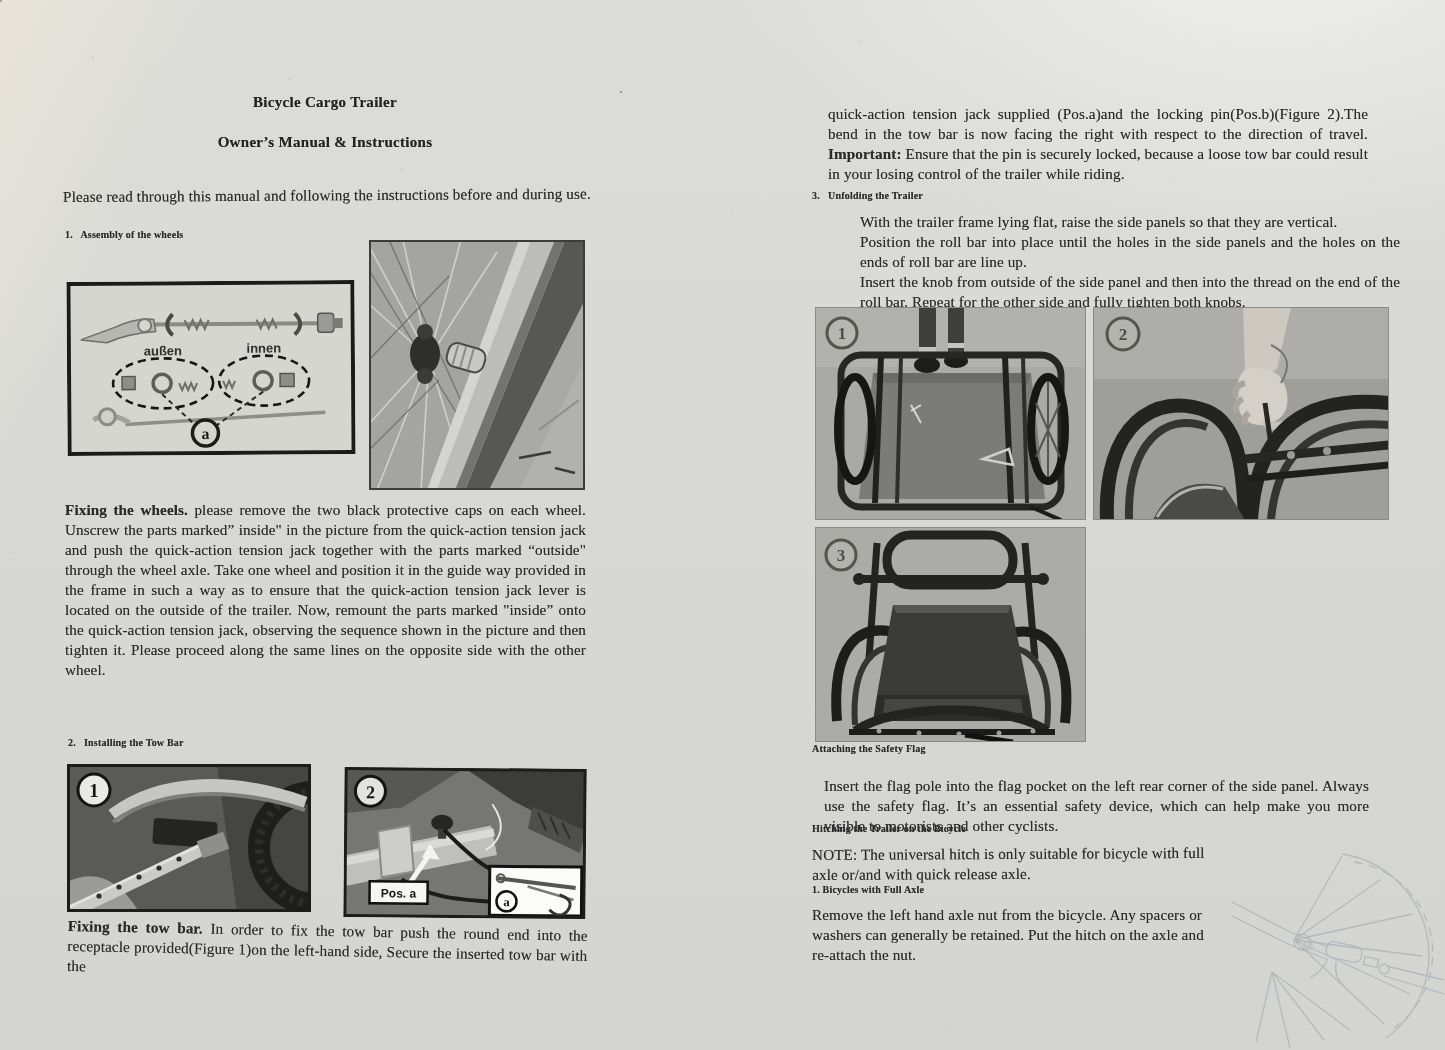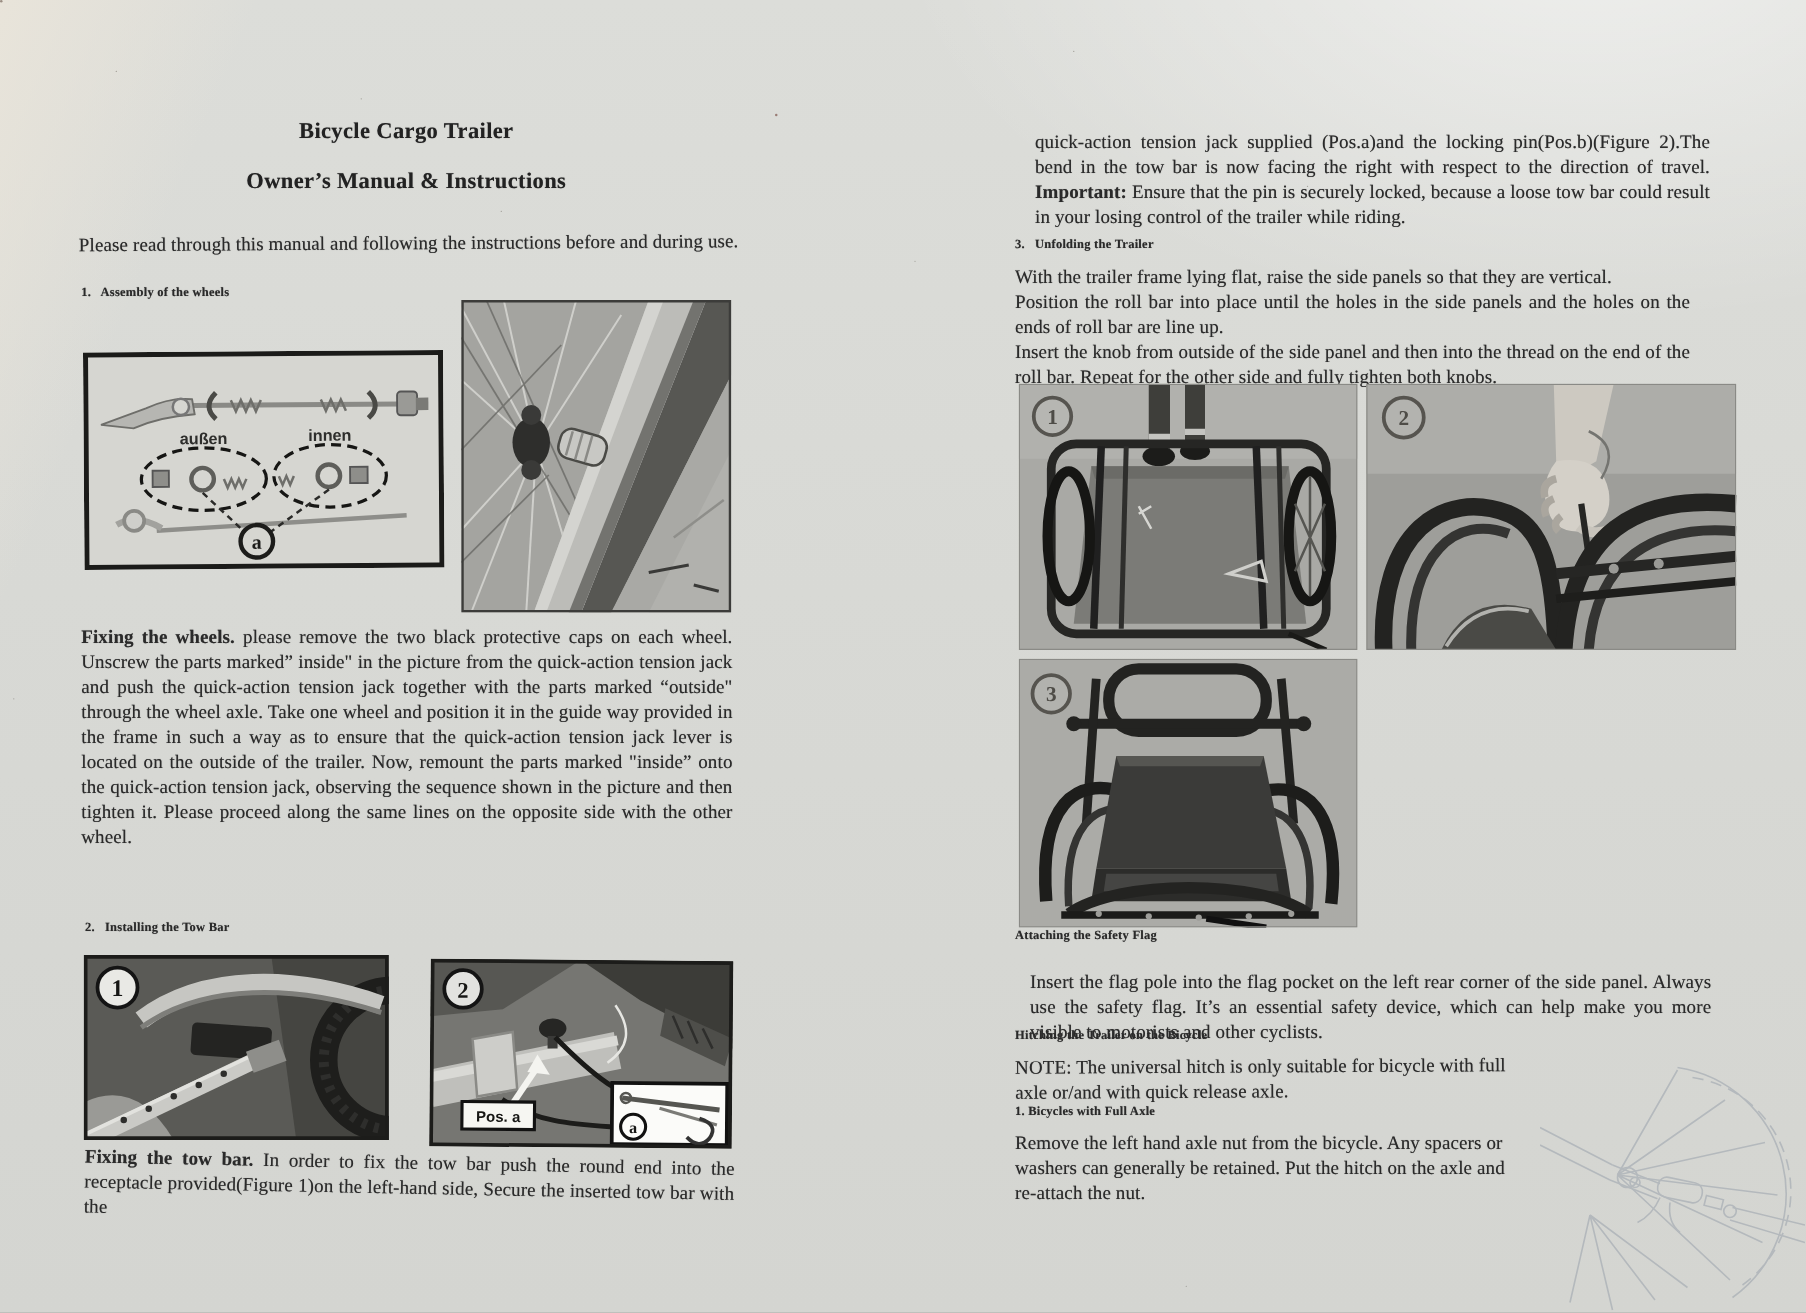--- a/index.html
+++ b/index.html
@@ -9,25 +9,25 @@
     color:#2a2a2a;
     text-shadow:0 0 .6px rgba(50,50,50,.55);
     background:
       radial-gradient(900px 520px at 88% -6%, rgba(255,255,255,.55), rgba(255,255,255,0) 62%),
       linear-gradient(113deg, rgba(234,229,218,.9) 0%, rgba(234,229,218,0) 11%),
       linear-gradient(180deg,#dcddd9 0%,#d8d9d5 45%,#d4d5d1 100%);
   }
   .abs{position:absolute;}
   .b{font-weight:bold;}
   .center{text-align:center;}
-  .just{text-align:justify;}
+  .just{text-align:justify;margin-left:48px;}
   .jlast{text-align:justify;text-align-last:justify;}
   .body15{font-size:15.2px;line-height:20px;letter-spacing:.1px;}
   .h-sec{font-size:10px;font-weight:bold;letter-spacing:.2px;}
-  .title{font-size:18px;font-weight:bold;letter-spacing:.3px;color:#222;}
+  .title{font-size:15px;font-weight:bold;letter-spacing:.3px;color:#222;}
   .photo{display:block;}
   .speck{position:absolute;left:0;top:0;width:2px;height:2px;border-radius:50%;background:rgba(90,70,58,.55);
     box-shadow:620px 91px 0 0 rgba(110,60,50,.6),92px 56px 0 -0.5px rgba(80,70,60,.5),
     400px 168px 0 -0.5px rgba(80,75,65,.45),858px 40px 0 -0.5px rgba(80,75,65,.5),
     1045px 148px 0 -0.5px rgba(85,80,70,.45),487px 246px 0 -0.5px rgba(85,80,70,.4),
     731px 208px 0 -0.5px rgba(85,80,70,.4),362px 945px 0 -0.5px rgba(85,80,70,.4),
     948px 1028px 0 -0.5px rgba(85,80,70,.4),10px 558px 0 -0.5px rgba(85,80,70,.4),
     288px 78px 0 -0.5px rgba(85,80,70,.45),1190px 342px 0 -0.5px rgba(85,80,70,.35);}
   svg text{text-shadow:none;}
 </style>

